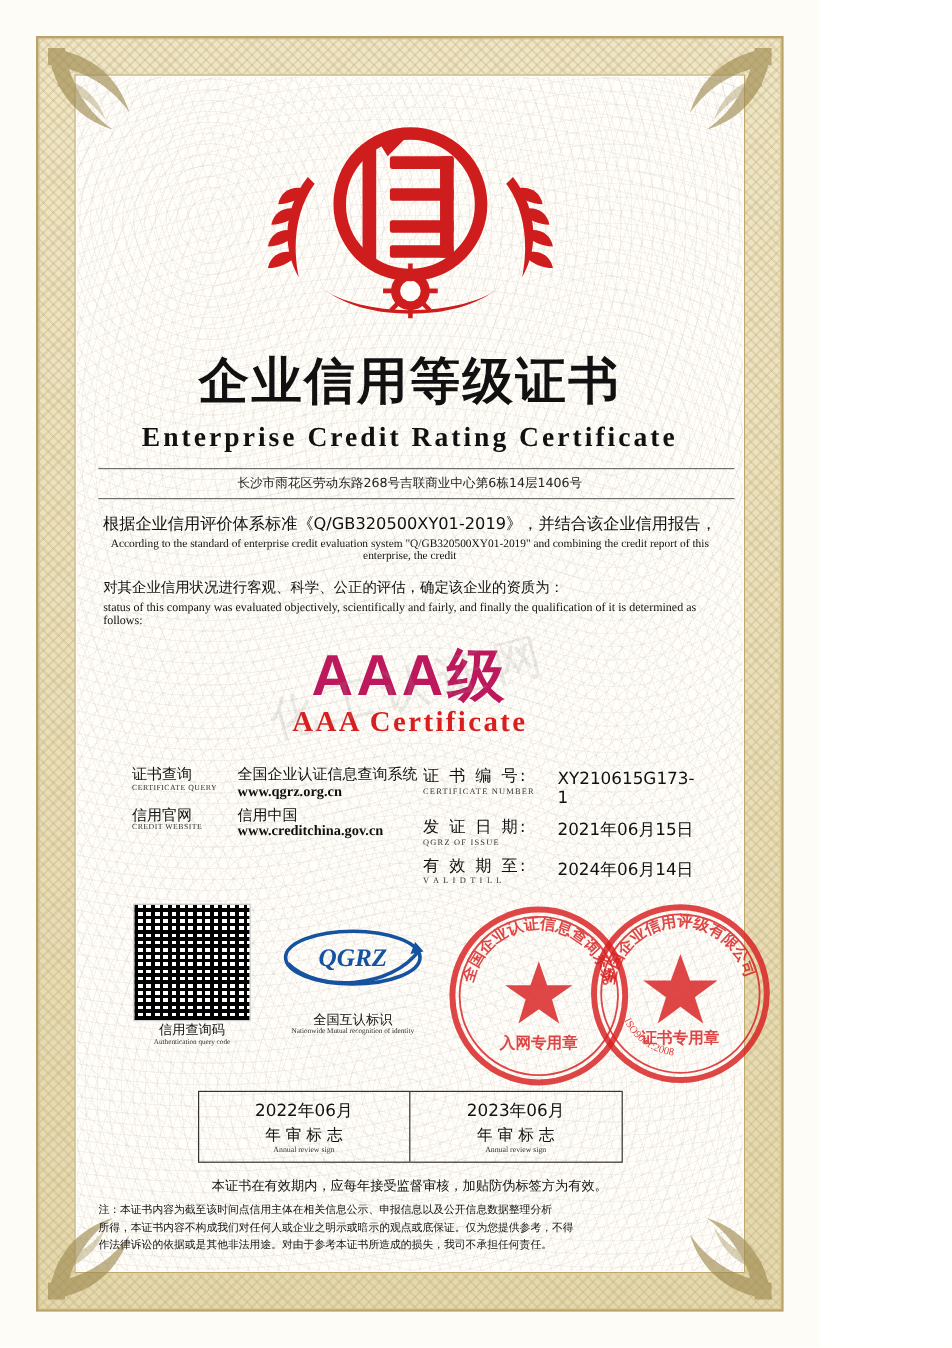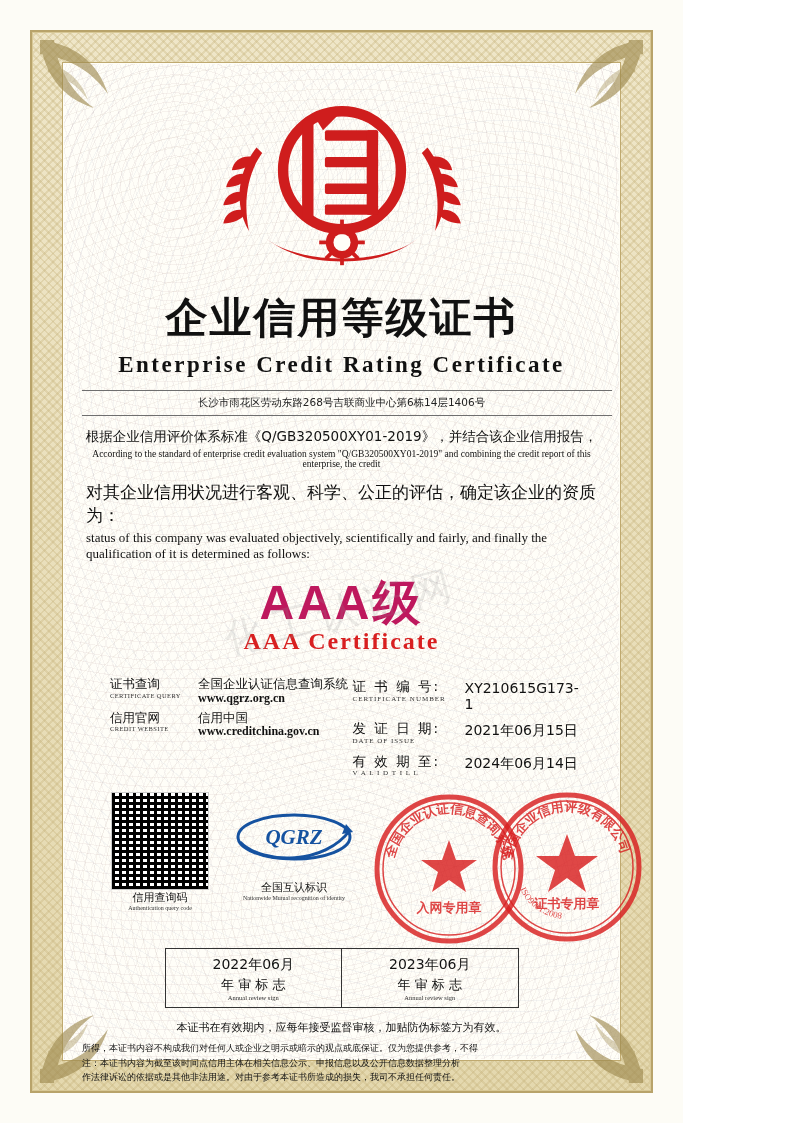--- a/index.html
+++ b/index.html
@@ -69,22 +69,22 @@
     font-size:19px;font-weight:bold;color:#111;margin-top:24px;letter-spacing:1px;
   }
   .addr-rule{
     margin:12px auto 0;width:530px;border-top:1px solid #6f6f6f;
   }
   .address{font-family:"DejaVu Sans",sans-serif;font-size:10.5px;color:#222;margin-top:5px;}
   .addr-rule2{margin:5px auto 0;width:530px;border-top:1px solid #6f6f6f;}
 
   .para-cn{font-family:"DejaVu Sans",sans-serif;font-size:13.5px;color:#111;margin-top:12px;}
   .para-en{font-family:"Liberation Serif",serif;font-size:9.5px;color:#111;margin-top:3px;}
-  .para-cn2{font-family:Liberation Serif, serif;font-size:17px;color:#111;margin-top:12px;text-align:left;padding-left:4px;}
-  .para-en2{font-family:"Liberation Serif",serif;font-size:13px;color:#111;margin-top:3px;text-align:left;padding-left:4px;}
+  .para-cn2{font-family:Liberation Serif, serif;font-size:12px;color:#111;margin-top:12px;text-align:left;padding-left:4px;}
+  .para-en2{font-family:"Liberation Serif",serif;font-size:10px;color:#111;margin-top:3px;text-align:left;padding-left:4px;}
 
   .grade{
     margin-top:16px;position:relative;
   }
   .grade-cn{
     font-family:Liberation Sans, sans-serif;font-size:48px;font-weight:bold;color:#be185d;
     letter-spacing:3px;line-height:1.05;
   }
   .grade-en{
     font-family:"Liberation Serif",serif;font-size:24px;font-weight:bold;color:#d81f20;
@@ -301,21 +301,21 @@
         <div class="rrow">
           <div class="rlabel">
             <span class="cn">证 书 编 号:</span>
             <span class="en">CERTIFICATE NUMBER</span>
           </div>
           <div class="rval">XY210615G173-1</div>
         </div>
         <div class="rrow">
           <div class="rlabel">
             <span class="cn">发 证 日 期:</span>
-            <span class="en">DATE OF ISSUE</span>
+            <span class="en">QGRZ OF ISSUE</span>
           </div>
           <div class="rval">2021年06月15日</div>
         </div>
         <div class="rrow">
           <div class="rlabel">
             <span class="cn">有 效 期 至:</span>
             <span class="en">V A L I D     T I L L</span>
           </div>
           <div class="rval">2024年06月14日</div>
         </div>
@@ -386,19 +386,19 @@
       </div>
       <div class="annual-cell">
         <div class="annual-date">2023年06月</div>
         <div class="annual-cn">年 审 标 志</div>
         <div class="annual-en">Annual review sign</div>
       </div>
     </div>
 
     <div class="note1">本证书在有效期内，应每年接受监督审核，加贴防伪标签方为有效。</div>
     <div class="notes">
+      <p>注：本证书内容为截至该时间点信用主体在相关信息公示、申报信息以及公开信息数据整理分析</p>
       <p>所得，本证书内容不构成我们对任何人或企业之明示或暗示的观点或底保证。仅为您提供参考，不得</p>
-      <p>注：本证书内容为截至该时间点信用主体在相关信息公示、申报信息以及公开信息数据整理分析</p>
       <p>作法律诉讼的依据或是其他非法用途。对由于参考本证书所造成的损失，我司不承担任何责任。</p>
     </div>
 
   </div>
 </div>
 
 </body></html>

